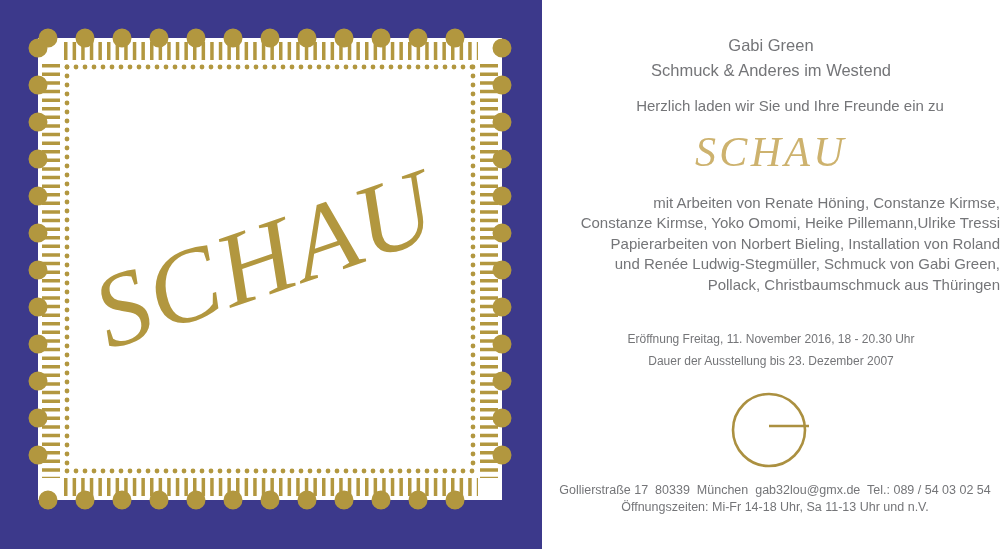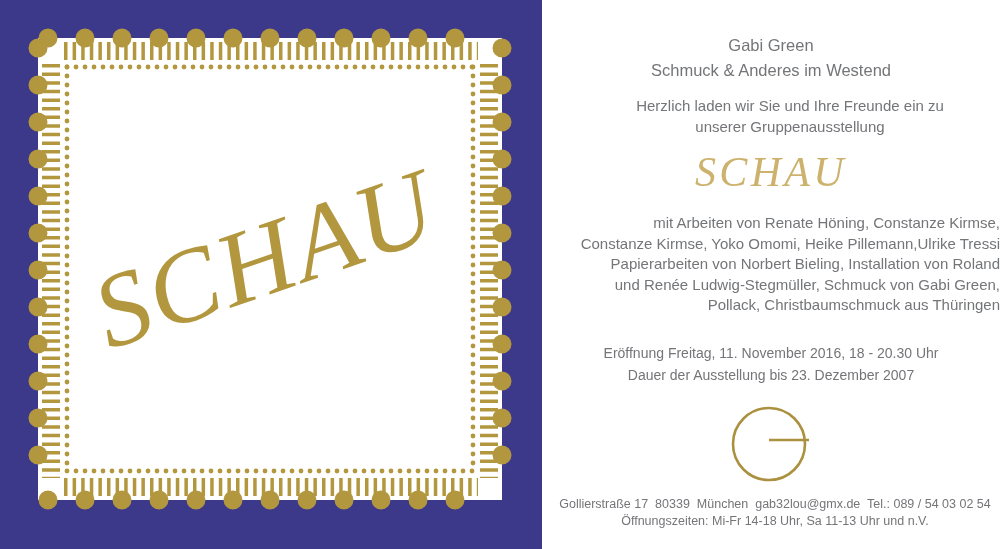--- a/index.html
+++ b/index.html
@@ -72,22 +72,22 @@
     letter-spacing: 0.08em;
     color: var(--gold-light, #cdb26e);
   }
   .artists-block {
     margin-top: 16px;
     font-size: 15px;
     line-height: 20.5px;
     text-align: right;
   }
   .dates-block {
-    margin-top: 26px;
-    font-size: 14px;
+    margin-top: 33px;
+    font-size: 12px;
     line-height: 22px;
   }
   .logo-wrap {
     margin-top: 18px;
     height: 80px;
     display: flex;
     justify-content: center;
   }
   .contact-block {
     margin-top: 12px;
@@ -134,21 +134,20 @@
 
   <div class="right-panel">
 
     <div class="header-block">
       <div>Gabi Green</div>
       <div>Schmuck &amp; Anderes im Westend</div>
     </div>
 
     <div class="invite-block">
       <div>Herzlich laden wir Sie und Ihre Freunde ein zu</div>
-      <div>unserer Gruppenausstellung</div>
     </div>
 
     <div class="title-schau">SCHAU</div>
 
     <div class="artists-block">
       <div>mit Arbeiten von Renate Höning, Constanze Kirmse,</div>
       <div>Constanze Kirmse, Yoko Omomi, Heike Pillemann,Ulrike Tressi</div>
       <div>Papierarbeiten von Norbert Bieling, Installation von Roland</div>
       <div>und Renée Ludwig-Stegmüller, Schmuck von Gabi Green,</div>
       <div>Pollack, Christbaumschmuck aus Thüringen</div>

